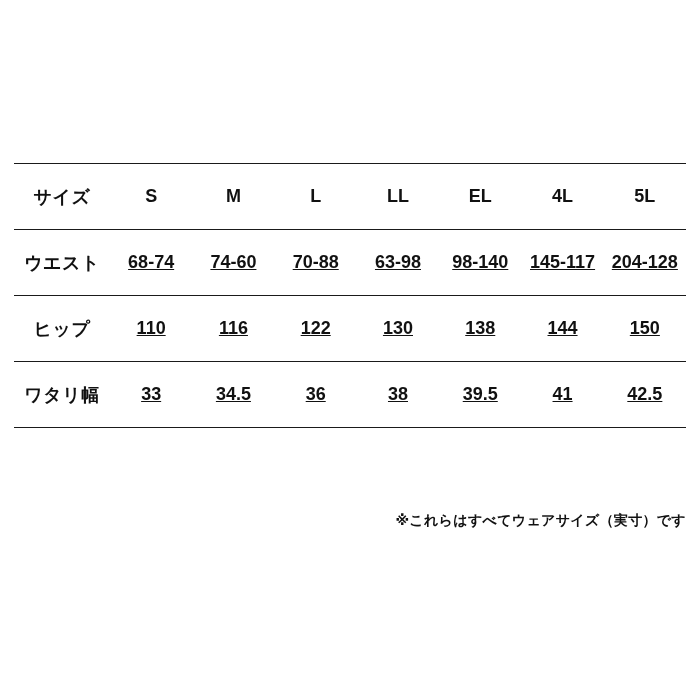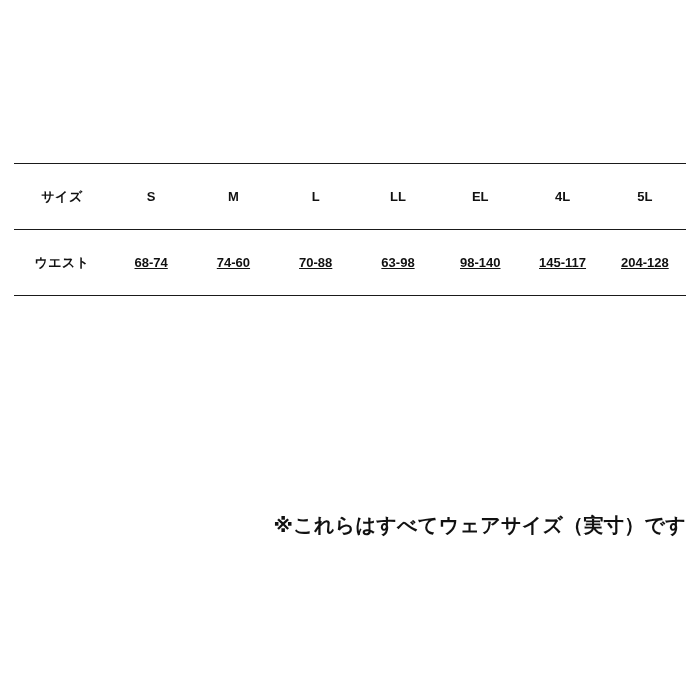--- a/index.html
+++ b/index.html
@@ -32,21 +32,21 @@
     table-layout: fixed;
   }
   table.size-table tr {
     height: 66px;
   }
   table.size-table td {
     border-top: 1px solid #1a1a1a;
     border-bottom: 1px solid #1a1a1a;
     text-align: center;
     vertical-align: middle;
-    font-size: 13px;
+    font-size: 18px;
     font-weight: bold;
     color: #111111;
     padding: 0;
     white-space: nowrap;
   }
   table.size-table tr:not(:last-child) td {
     border-bottom: none;
   }
   td.row-head {
     text-align: left;
@@ -60,21 +60,21 @@
   }
   td.cell {
     font-size: 19px;
     font-weight: bold;
     text-decoration: underline;
   }
   .note {
     position: absolute;
     right: 14px;
     top: 512px;
-    font-size: 20px;
+    font-size: 14px;
     font-weight: bold;
     color: #111111;
     letter-spacing: 0.3px;
     white-space: nowrap;
   }
 </style>
 </head>
 <body>
 
 <div class="page">
@@ -97,21 +97,41 @@
           <td class="row-head">ウエスト</td>
           <td class="cell">68-74</td>
           <td class="cell">74-60</td>
           <td class="cell">70-88</td>
           <td class="cell">63-98</td>
           <td class="cell">98-140</td>
           <td class="cell">145-117</td>
           <td class="cell">204-128</td>
         </tr>
 
+        <tr>
+          <td class="row-head">ヒップ</td>
+          <td class="cell">110</td>
+          <td class="cell">116</td>
+          <td class="cell">122</td>
+          <td class="cell">130</td>
+          <td class="cell">138</td>
+          <td class="cell">144</td>
+          <td class="cell">150</td>
+        </tr>
 
+        <tr>
+          <td class="row-head">ワタリ幅</td>
+          <td class="cell">33</td>
+          <td class="cell">34.5</td>
+          <td class="cell">36</td>
+          <td class="cell">38</td>
+          <td class="cell">39.5</td>
+          <td class="cell">41</td>
+          <td class="cell">42.5</td>
+        </tr>
 
       </tbody>
     </table>
   </div>
 
   <div class="note">※これらはすべてウェアサイズ（実寸）です</div>
 
 </div>
 
 </body></html>

